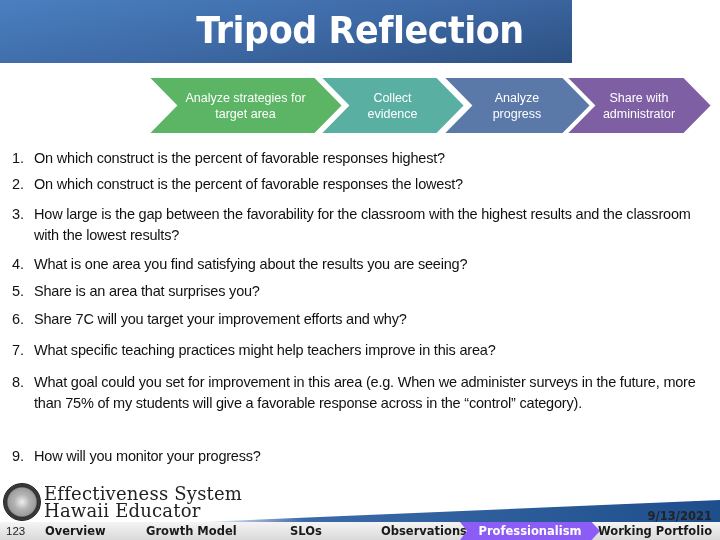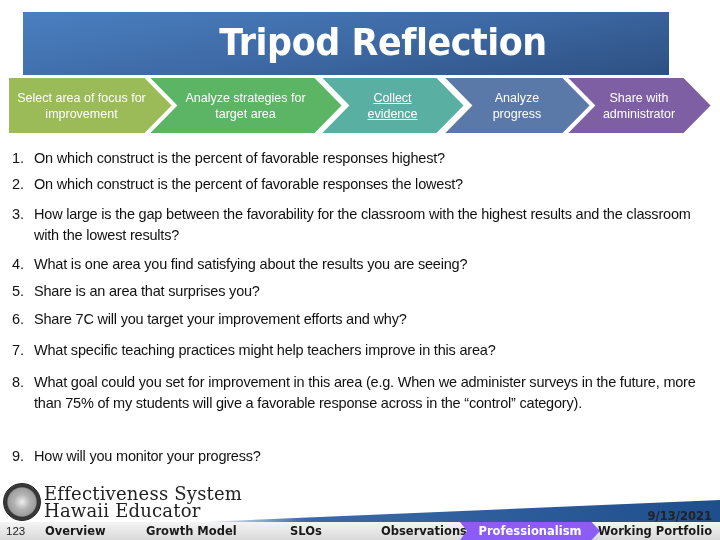--- a/index.html
+++ b/index.html
@@ -2,23 +2,22 @@
 <html><head>
 <meta charset="utf-8">
 <style>
   html, body { margin: 0; padding: 0; }
   body {
     width: 720px; height: 540px; position: relative; overflow: hidden;
     background: #ffffff;
     font-family: "Liberation Sans", sans-serif;
   }
   .title-bar {
-    position: absolute; left: 0; top: 12px; width: 646px; height: 63px;
+    position: absolute; left: 0; top: 0; width: 572px; height: 63px;
     background: linear-gradient(170deg, #4a7fc0 0%, #3e6aa6 50%, #2d5082 100%);
-    margin-left: 23px;
   }
   .title-text {
     position: absolute; left: 0; top: 8px; width: 720px; text-align: center;
     color: #ffffff; font-size: 38px; font-weight: bold;
     font-family: "DejaVu Sans", sans-serif; letter-spacing: -0.5px;
     transform: scaleX(0.92);
   }
   .process { position: absolute; left: 0; top: 77px; width: 720px; height: 57px; }
   .step {
     position: absolute; top: 0; height: 57px;
@@ -77,35 +76,28 @@
   }
 </style>
 </head>
 <body>
 
 <div class="title-bar">
   <div class="title-text">Tripod Reflection</div>
 </div>
 
 <div class="process">
-  <div class="step" style="left:8px;width:165px;">
-    <svg width="165" height="57">
-        <polygon class="chev" points="0,0 137,0 165,28.5 137,57 0,57" fill="#9bbb59" stroke="#ffffff" stroke-width="2"></polygon>
-      </svg>
-    <span style="margin-right:18px;">Select area of focus for
-improvement</span>
-  </div>
   <div class="step" style="left:148px;width:195px;">
     <svg width="195" height="57">
         <polygon class="chev" points="0,0 167,0 195,28.5 167,57 0,57 28,28.5" fill="#5cb565" stroke="#ffffff" stroke-width="2"></polygon>
       </svg>
     <span>Analyze strategies for
 target area</span>
   </div>
-  <div class="step" style="left:320px;width:145px;text-decoration:underline;">
+  <div class="step" style="left:320px;width:145px;">
     <svg width="145" height="57">
         <polygon class="chev" points="0,0 117,0 145,28.5 117,57 0,57 28,28.5" fill="#5aafa3" stroke="#ffffff" stroke-width="2"></polygon>
       </svg>
     <span>Collect
 evidence</span>
   </div>
   <div class="step" style="left:443px;width:148px;">
     <svg width="148" height="57">
         <polygon class="chev" points="0,0 120,0 148,28.5 120,57 0,57 28,28.5" fill="#5a78a8" stroke="#ffffff" stroke-width="2"></polygon>
       </svg>

